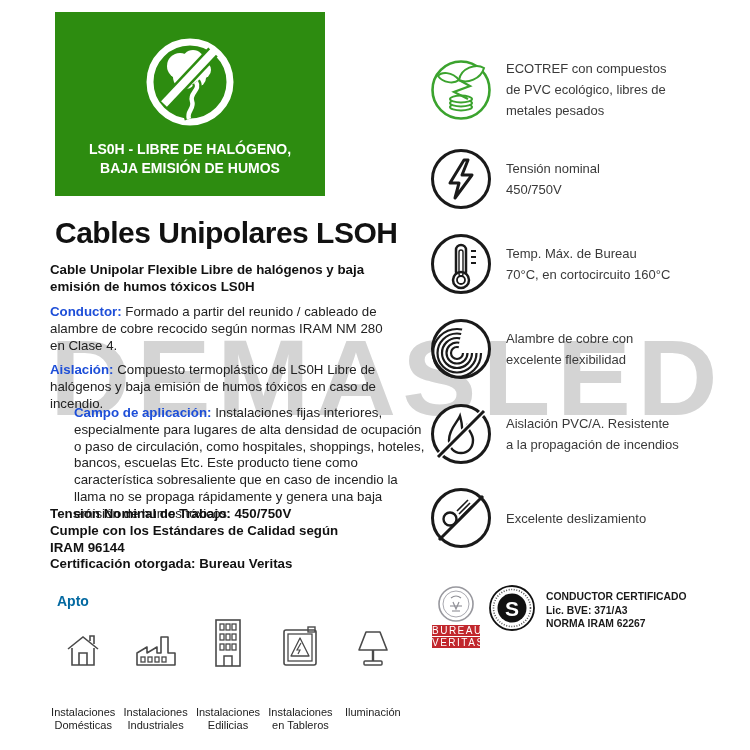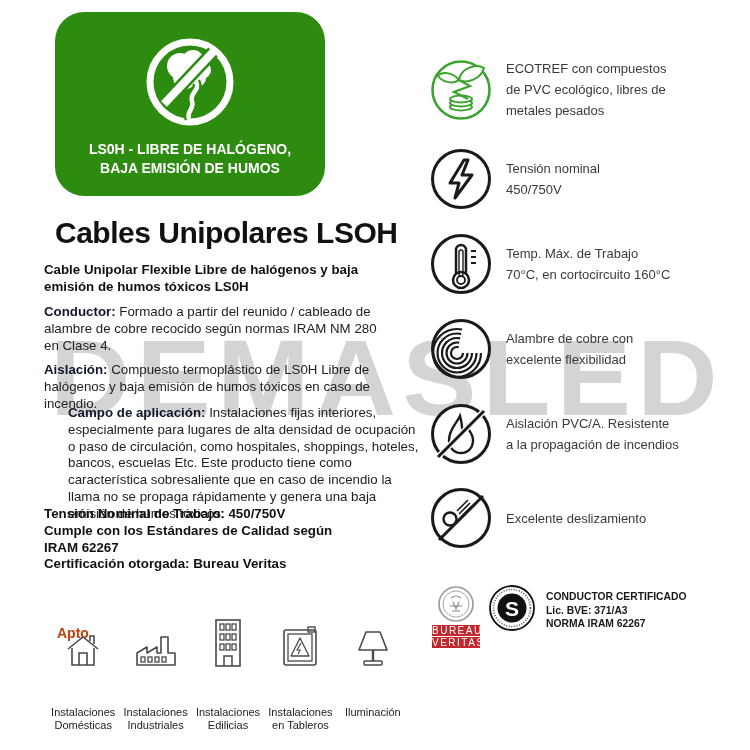--- a/index.html
+++ b/index.html
@@ -10,41 +10,41 @@
   .watermark {
     position:absolute; left:50px; top:324px; z-index:0;
     font-size:108px; font-weight:bold; letter-spacing:6px; line-height:1;
     color:#d4d4d4; white-space:nowrap; transform:scaleX(1.03); transform-origin:left top;
   }
   .content { position:absolute; inset:0; z-index:1; }
 
   
   .green-box {
     position:absolute; left:55px; top:12px; width:270px; height:184px;
-    background:#2d8c10; text-align:center;border-radius:29px;
+    background:#2d8c10; text-align:center;
   }
   .green-box svg { margin-top:20px; }
   .badge-text {
     margin-top:4px; color:#fff; font-weight:bold; font-size:14px; line-height:19px;
   }
 
   
   .title {
     position:absolute; left:55px; top:216px; font-size:30px; font-weight:bold;
     color:#111; letter-spacing:-0.5px;
   }
-  .col-text { position:absolute; left:44px; width:348px; font-size:13.3px; line-height:16.8px; color:#222; }
-  .col-text b { color:#0f172a; }
+  .col-text { position:absolute; left:50px; width:348px; font-size:13.3px; line-height:16.8px; color:#222; }
+  .col-text b { color:#1d4ed8; }
   .subtitle { top:262px; font-weight:bold; color:#111; }
   .p-conductor { top:304px; }
   .p-aislacion { top:362px; }
   .p-campo { top:405px; width:352px;margin-left:24px; }
   .specs { top:506px; font-weight:bold; color:#111; }
   .specs span { display:block; }
-  .apto-label { position:absolute; left:57px; top:625px; font-size:14px; font-weight:bold; color:#c2410c; }
+  .apto-label { position:absolute; left:57px; top:593px; font-size:14px; font-weight:bold; color:#0369a1; }
 
   
   .feature { position:absolute; left:430px; display:flex; align-items:center; }
   .feature-icon { width:62px; height:62px; flex:0 0 62px; }
   .feature-text { margin-left:14px; font-size:13px; line-height:21px; color:#3a3a3a; }
   .feature-text span { display:block; white-space:nowrap; }
 
   
   .cert-row { position:absolute; left:432px; top:584px; display:flex; align-items:flex-start; }
   .bureau-logo { width:48px; }
@@ -115,21 +115,21 @@
     </div>
 
     <div class="col-text p-campo">
       <b>Campo de aplicación:</b>
       <span>Instalaciones fijas interiores, especialmente para lugares de alta densidad de ocupación o paso de circulación, como hospitales, shoppings, hoteles, bancos, escuelas Etc. Este producto tiene como característica sobresaliente que en caso de incendio la llama no se propaga rápidamente y genera una baja emisión de humos tóxicos.</span>
     </div>
 
     <div class="col-text specs">
       <span>Tensión Nominal de Trabajo: 450/750V</span>
       <span>Cumple con los Estándares de Calidad según</span>
-      <span>IRAM 62267</span>
+      <span>IRAM 96144</span>
       <span>Certificación otorgada: Bureau Veritas</span>
     </div>
 
     <div class="apto-label">Apto</div>
 
     <div class="feature" style="top:58px">
       <svg class="feature-icon" viewBox="0 0 62 62">
         <circle cx="31" cy="31" r="28.5" fill="#fff" stroke="#3ba32e" stroke-width="2.6"></circle>
         <ellipse cx="31" cy="48" rx="11" ry="3.4" fill="none" stroke="#3ba32e" stroke-width="2"></ellipse>
         <ellipse cx="31" cy="44" rx="11" ry="3.4" fill="#fff" stroke="#3ba32e" stroke-width="2"></ellipse>
@@ -161,21 +161,21 @@
         <circle cx="31" cy="31" r="28.5" fill="#fff" stroke="#1a1a1a" stroke-width="3"></circle>
         <rect x="26" y="12" width="10" height="32" rx="5" fill="#fff" stroke="#1a1a1a" stroke-width="2.5"></rect>
         <circle cx="31" cy="47" r="8" fill="#fff" stroke="#1a1a1a" stroke-width="2.5"></circle>
         <circle cx="31" cy="47" r="4" fill="none" stroke="#1a1a1a" stroke-width="1.8"></circle>
         <rect x="29" y="17" width="4" height="26" rx="2" fill="none" stroke="#1a1a1a" stroke-width="1.4"></rect>
         <line x1="41" y1="18" x2="46" y2="18" stroke="#1a1a1a" stroke-width="2"></line>
         <line x1="41" y1="24" x2="46" y2="24" stroke="#1a1a1a" stroke-width="2"></line>
         <line x1="41" y1="30" x2="46" y2="30" stroke="#1a1a1a" stroke-width="2"></line>
       </svg>
       <div class="feature-text">
-        <span>Temp. Máx. de Trabajo</span>
+        <span>Temp. Máx. de Bureau</span>
         <span>70°C, en cortocircuito 160°C</span>
       </div>
     </div>
 
     <div class="feature" style="top:318px">
       <svg class="feature-icon" viewBox="0 0 62 62">
         <circle cx="31" cy="31" r="28.5" fill="#fff" stroke="#1a1a1a" stroke-width="3"></circle>
         <circle cx="27" cy="35" r="6" fill="none" stroke="#1a1a1a" stroke-width="2.2" stroke-dasharray="29.4 8.3"></circle>
         <circle cx="27" cy="35" r="10.5" fill="none" stroke="#1a1a1a" stroke-width="2.2" stroke-dasharray="51.5 14.5"></circle>
         <circle cx="27" cy="35" r="15" fill="none" stroke="#1a1a1a" stroke-width="2.2" stroke-dasharray="73.5 20.7"></circle>

